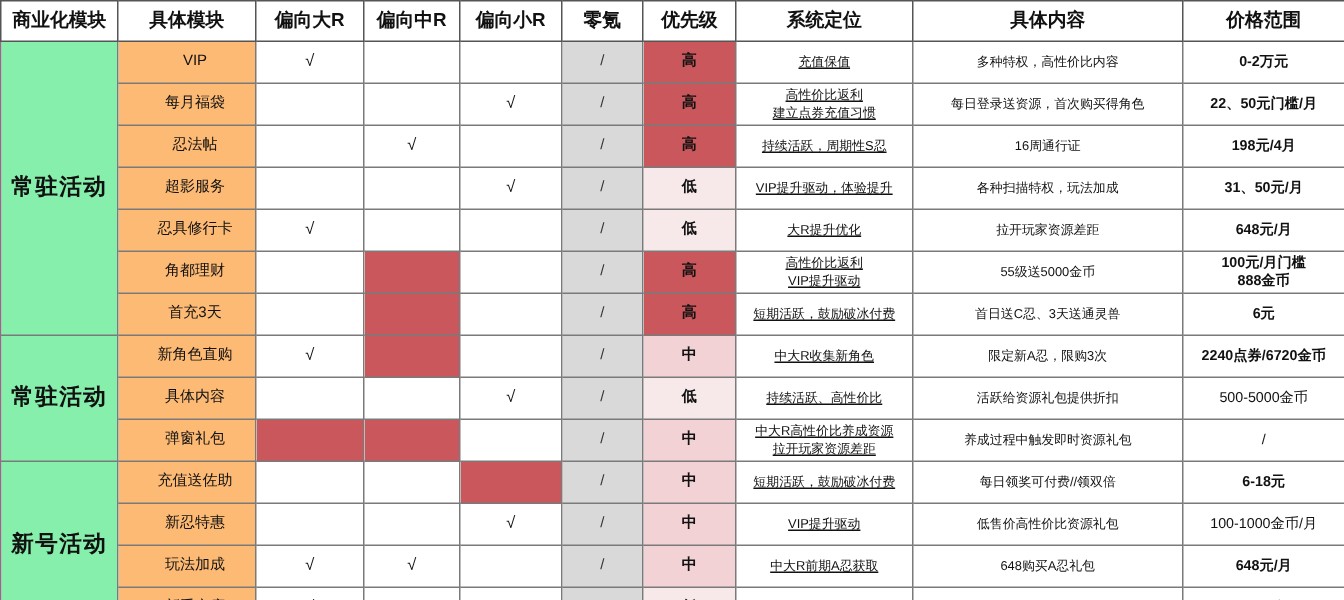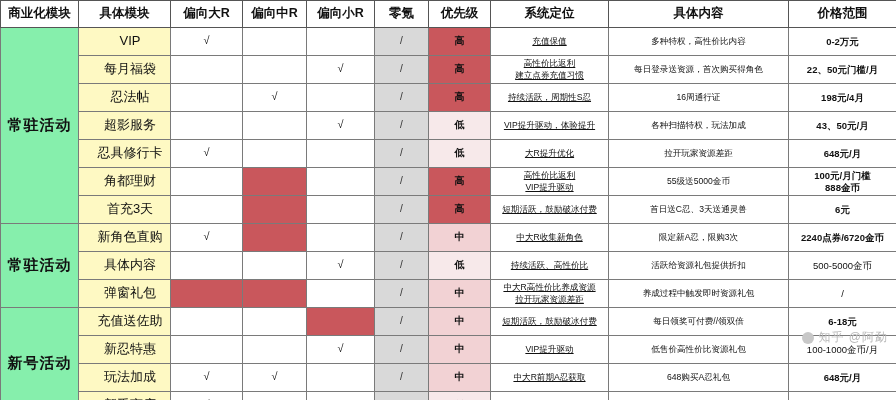--- a/index.html
+++ b/index.html
@@ -47,22 +47,22 @@
   col.c8{width:180px;}
   col.c9{width:108px;}
 
   td.cat{
     font-weight:bold;
     font-size:15px;
     background:#86efac;
     letter-spacing:1px;
   }
   td.name{
-    background:#fef9c3;
-    font-size:13px;
+    background:#fdba74;
+    font-size:10px;
     padding-left:12px;
   }
   td.mark{
     background:#ffffff;
   }
   td.mark.red{ background:#c9575c; }
   td.mark.grey{ background:#d9d9d9; }
   td.pri{
     font-weight:bold;
     font-size:10px;
@@ -175,21 +175,21 @@
         </tr>
         <tr class="r">
           <td class="name">超影服务</td>
           <td class="mark"></td>
           <td class="mark"></td>
           <td class="mark"><span class="check">√</span></td>
           <td class="mark grey"><span class="slash">/</span></td>
           <td class="pri low">低</td>
           <td class="desc">VIP提升驱动，体验提升</td>
           <td class="cont">各种扫描特权，玩法加成</td>
-          <td class="price">43、50元/月</td>
+          <td class="price">31、50元/月</td>
         </tr>
         <tr class="r">
           <td class="name">忍具修行卡</td>
           <td class="mark"><span class="check">√</span></td>
           <td class="mark"></td>
           <td class="mark"></td>
           <td class="mark grey"><span class="slash">/</span></td>
           <td class="pri low">低</td>
           <td class="desc">大R提升优化</td>
           <td class="cont">拉开玩家资源差距</td>
@@ -292,17 +292,13 @@
           <td class="mark"></td>
           <td class="mark grey"><span class="slash">/</span></td>
           <td class="pri low">低</td>
           <td class="desc">中大R前期A忍获取</td>
           <td class="cont">金币/点券购买A忍碎片</td>
           <td class="price">145金币/片</td>
         </tr>
       </tbody>
   </table>
 
-  <div class="wm">
-    <span class="dot"></span>
-    <span>知乎 @阿勐</span>
-  </div>
 </div>
 
 </body></html>

